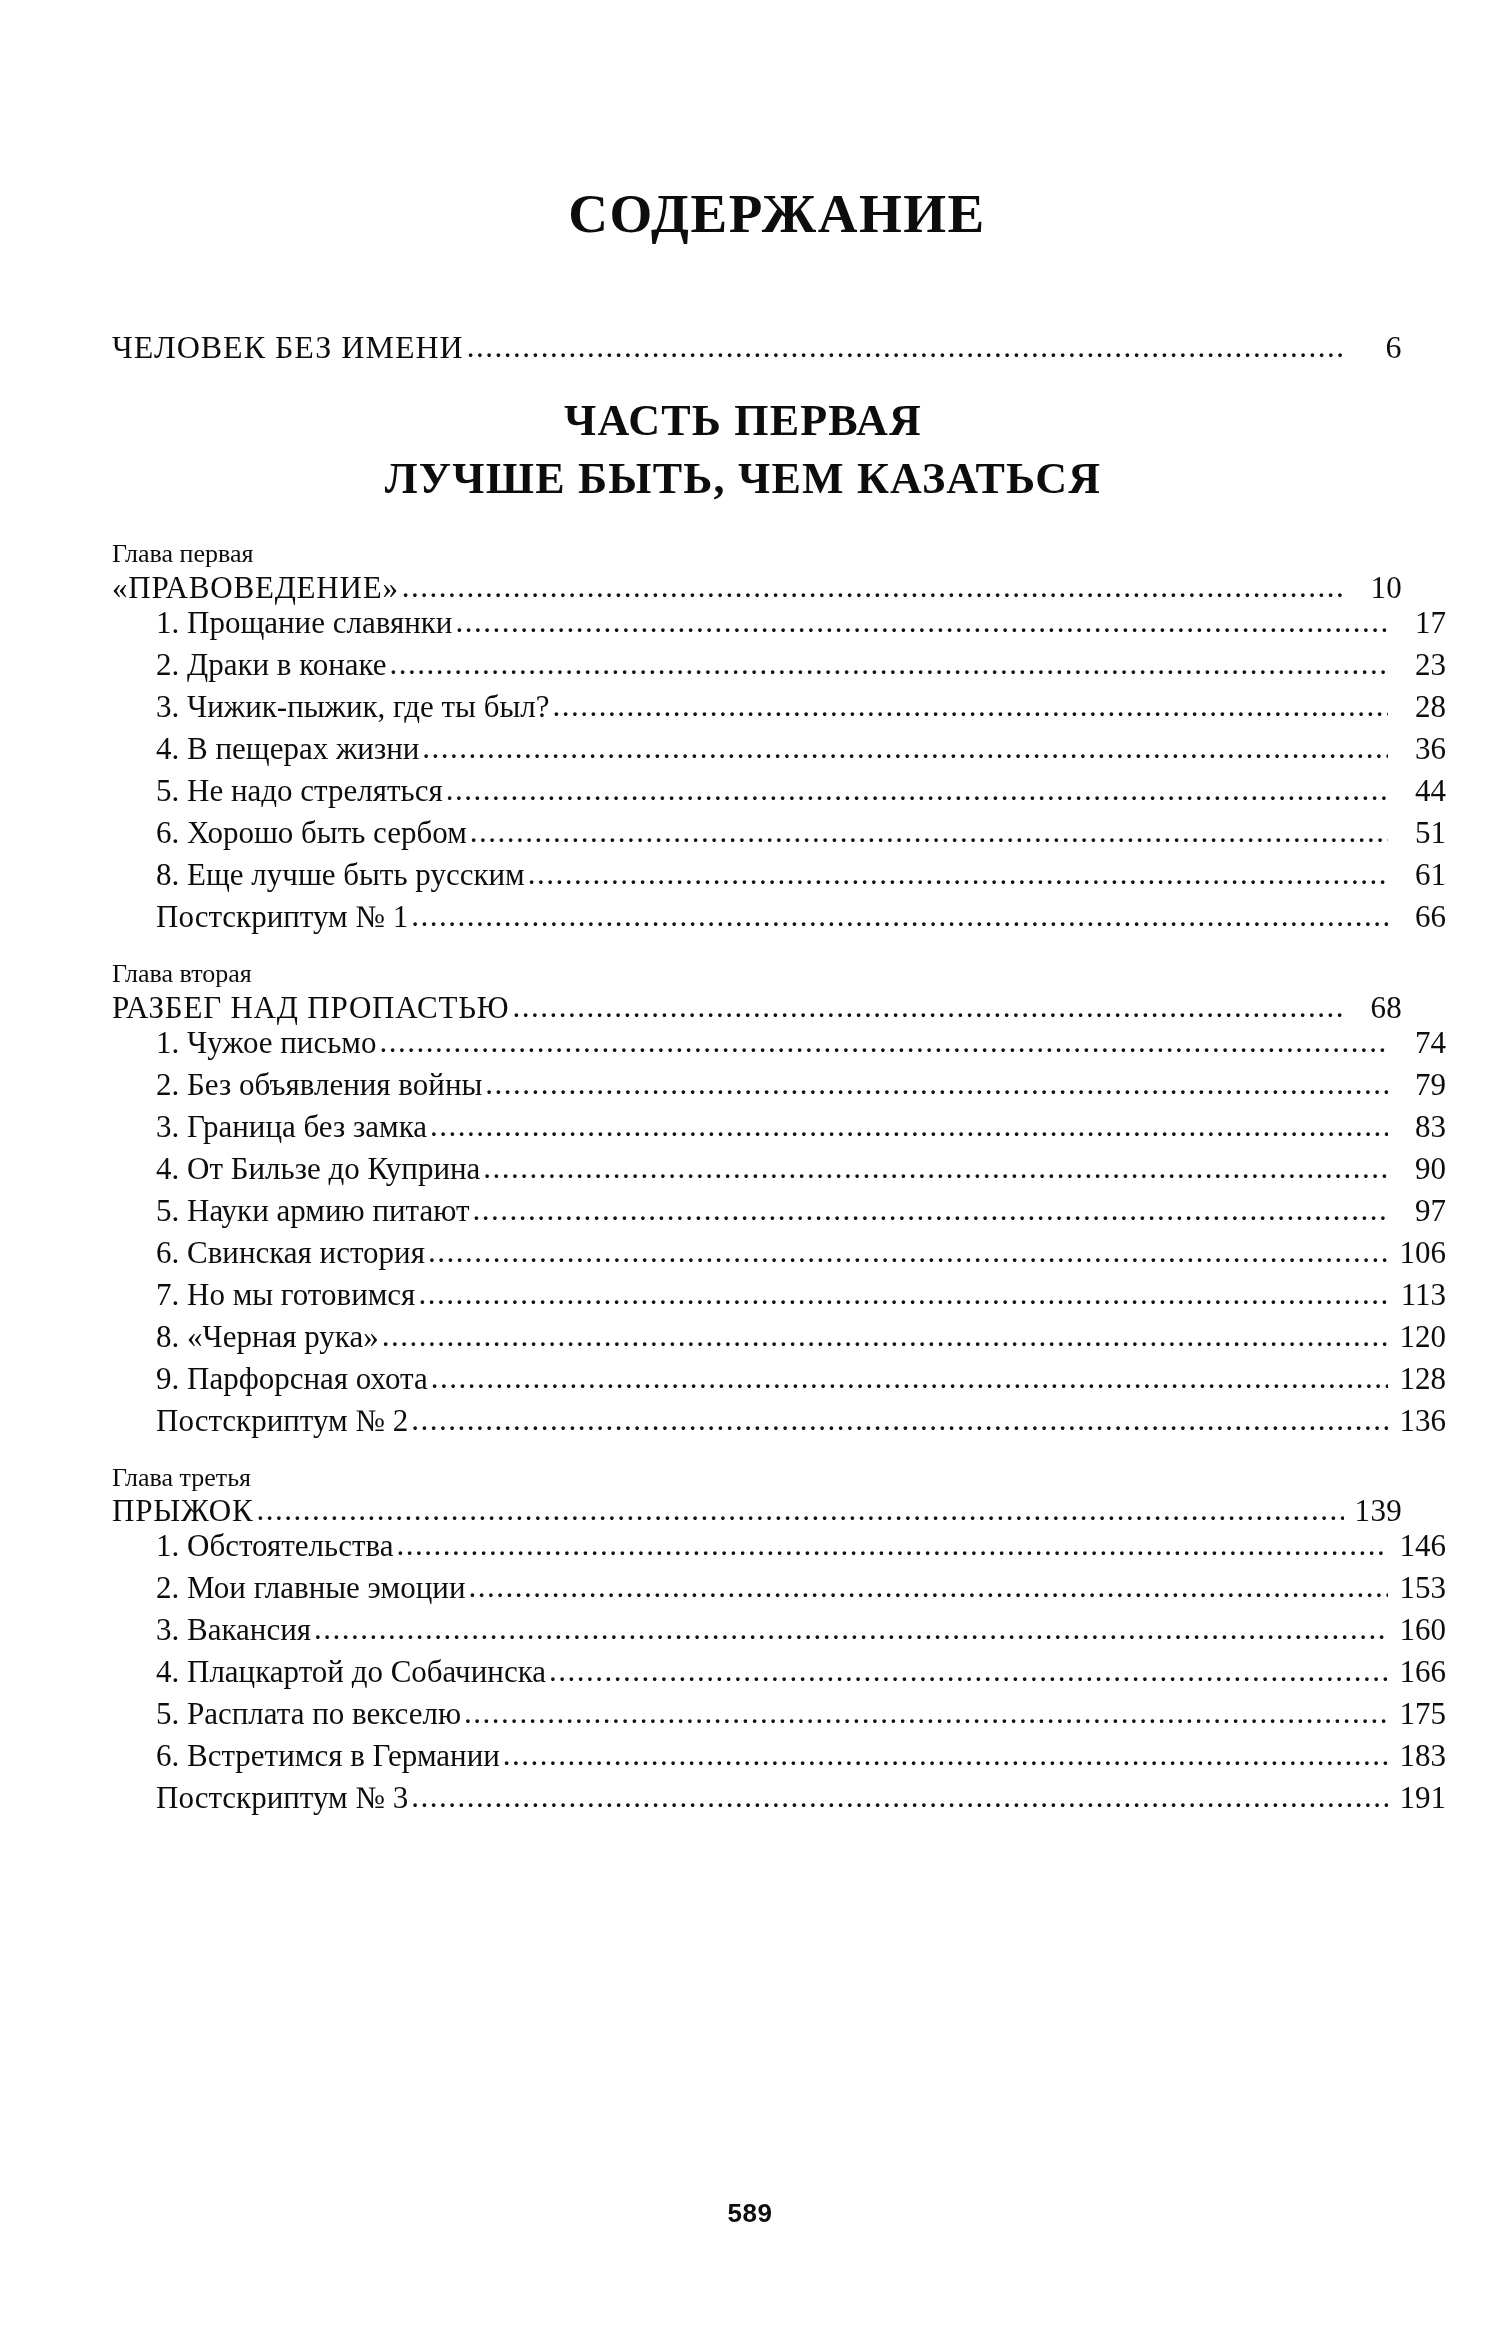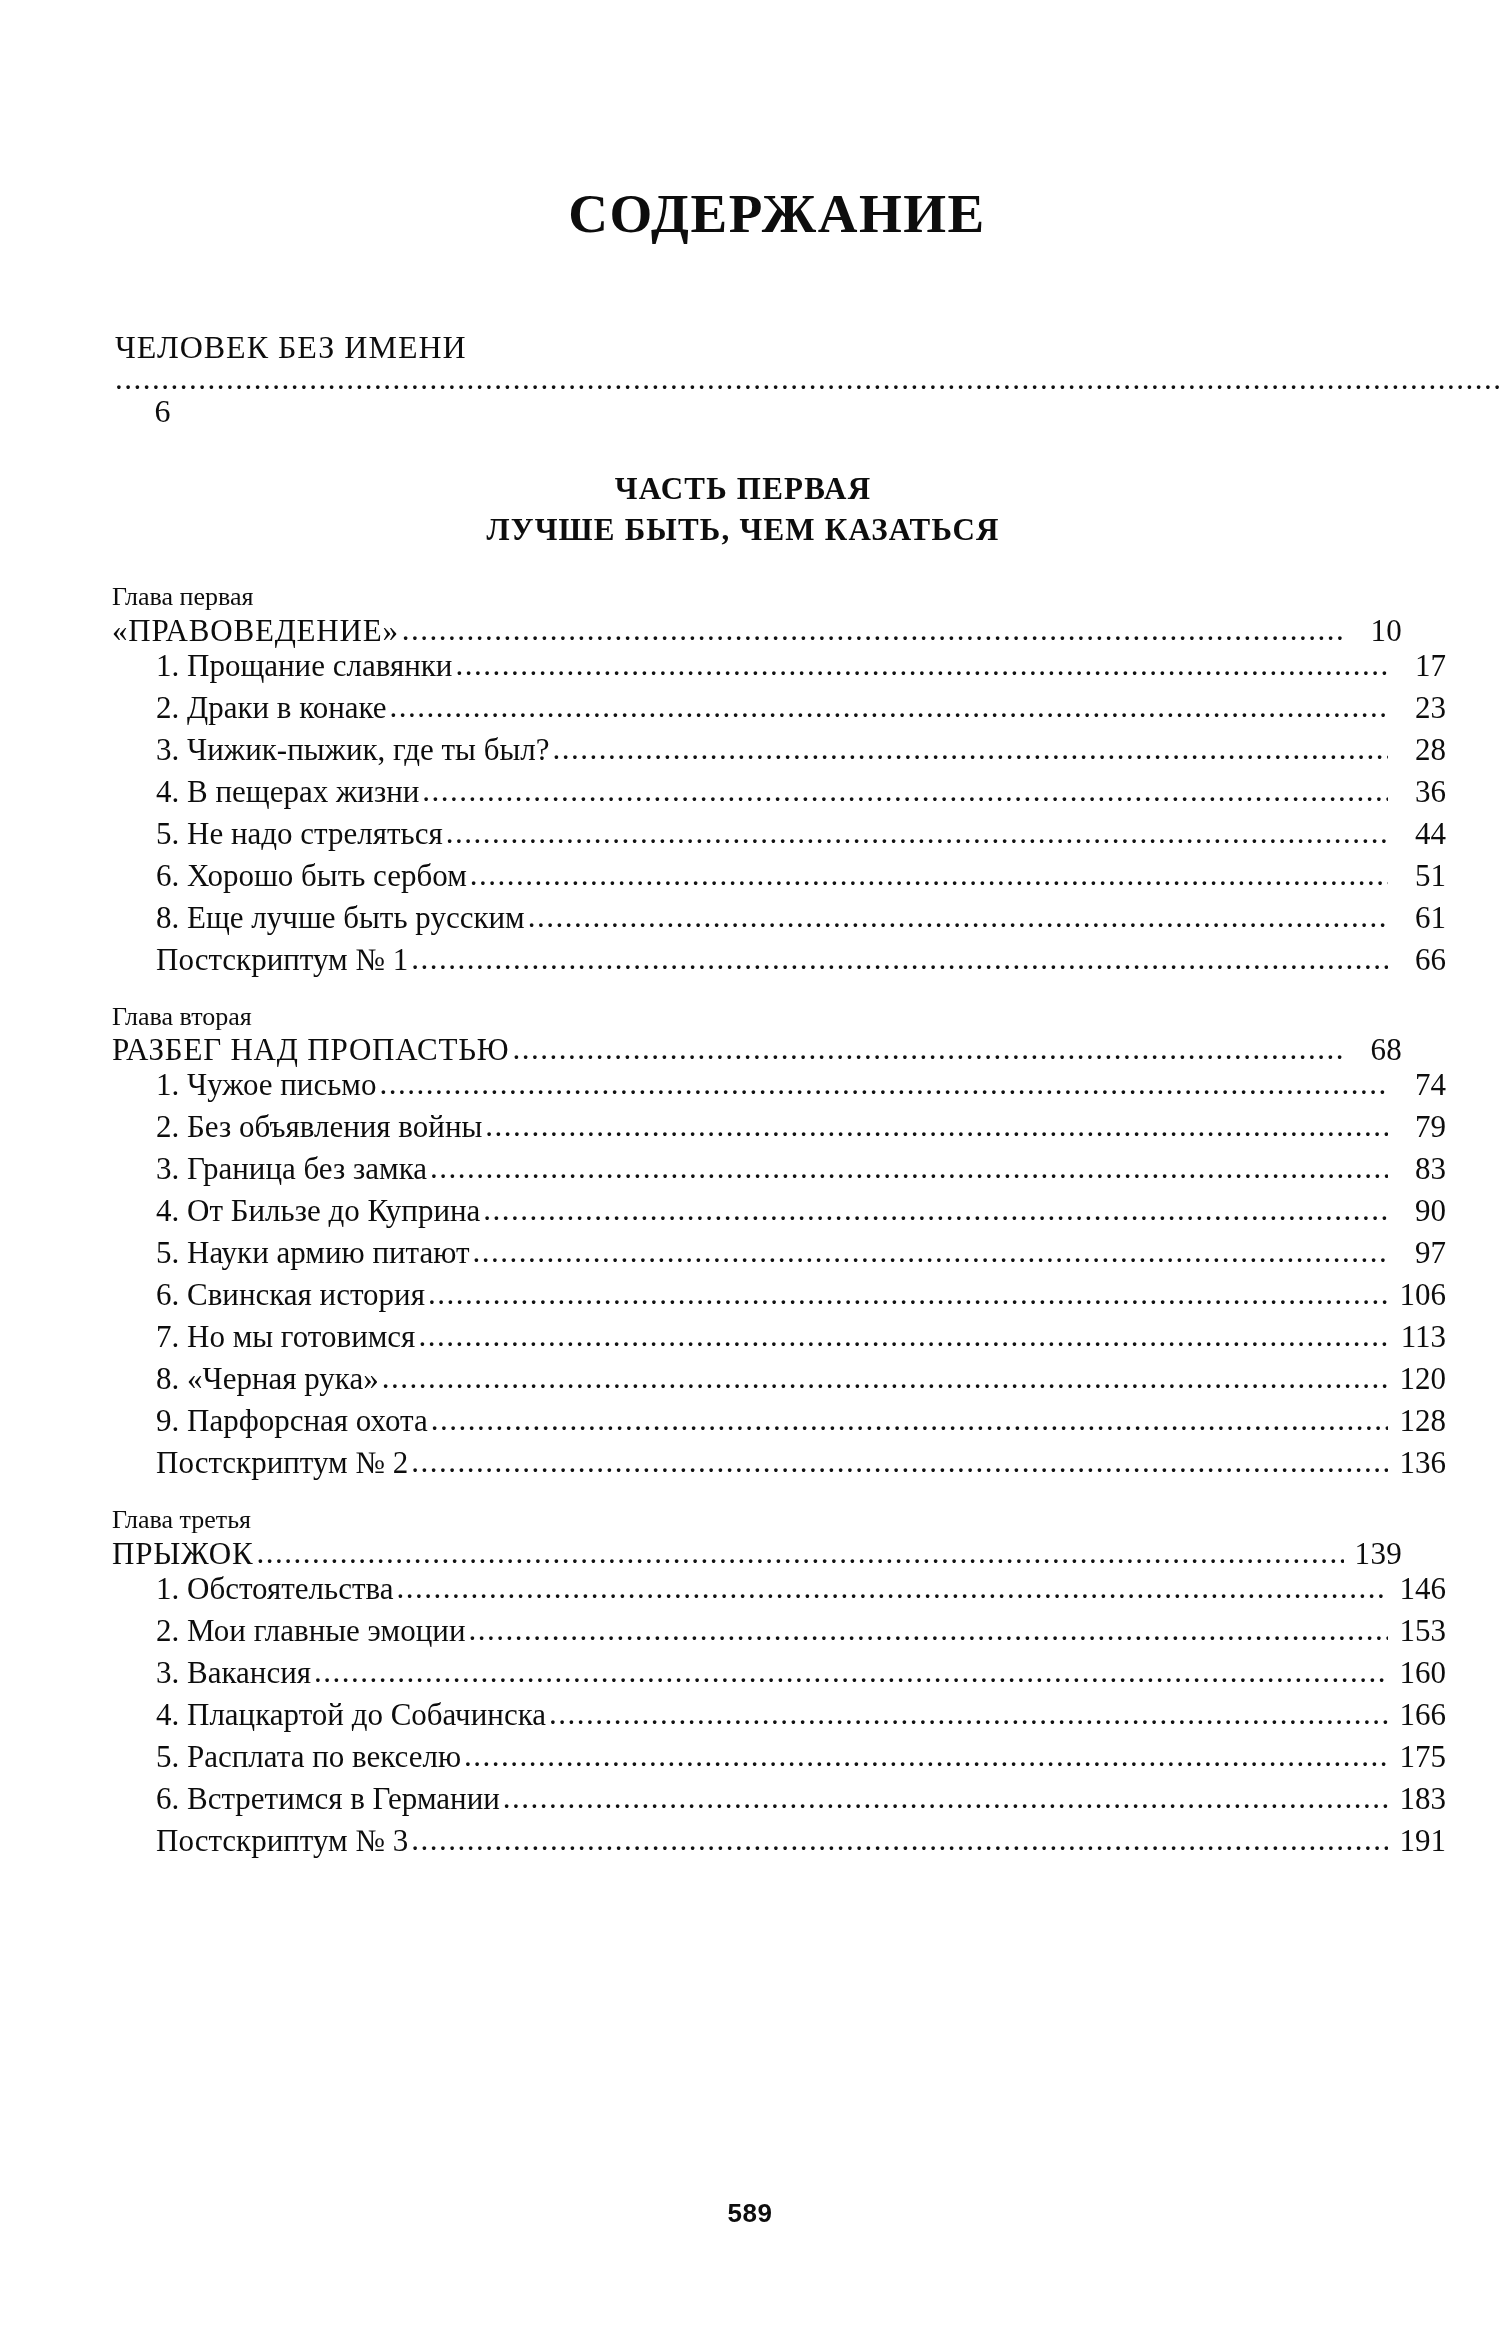--- a/index.html
+++ b/index.html
@@ -71,32 +71,31 @@
     text-align: right;
     white-space: nowrap;
     min-width: 56px;
   }
 
   
   .top-entry {
     margin-top: 86px;
     font-size: 32px;
     letter-spacing: 0.4px;
-    flex-direction: column;
   }
   .top-entry .label { letter-spacing: 1px; }
 
   
   .part-heading {
     text-align: center;
     font-weight: bold;
-    font-size: 31px;
+    font-size: 44px;
     letter-spacing: 1.2px;
     line-height: 1.32;
-    margin-top: 42px;
+    margin-top: 29px;
     margin-bottom: 30px;
     padding-right: 28px;
   }
   .part-heading .line2 { display: block; }
 
   
   .chapter-group { margin-top: 26px; }
   .chapter-group:first-of-type { margin-top: 0; }
   .chapter-label {
     font-size: 26px;

